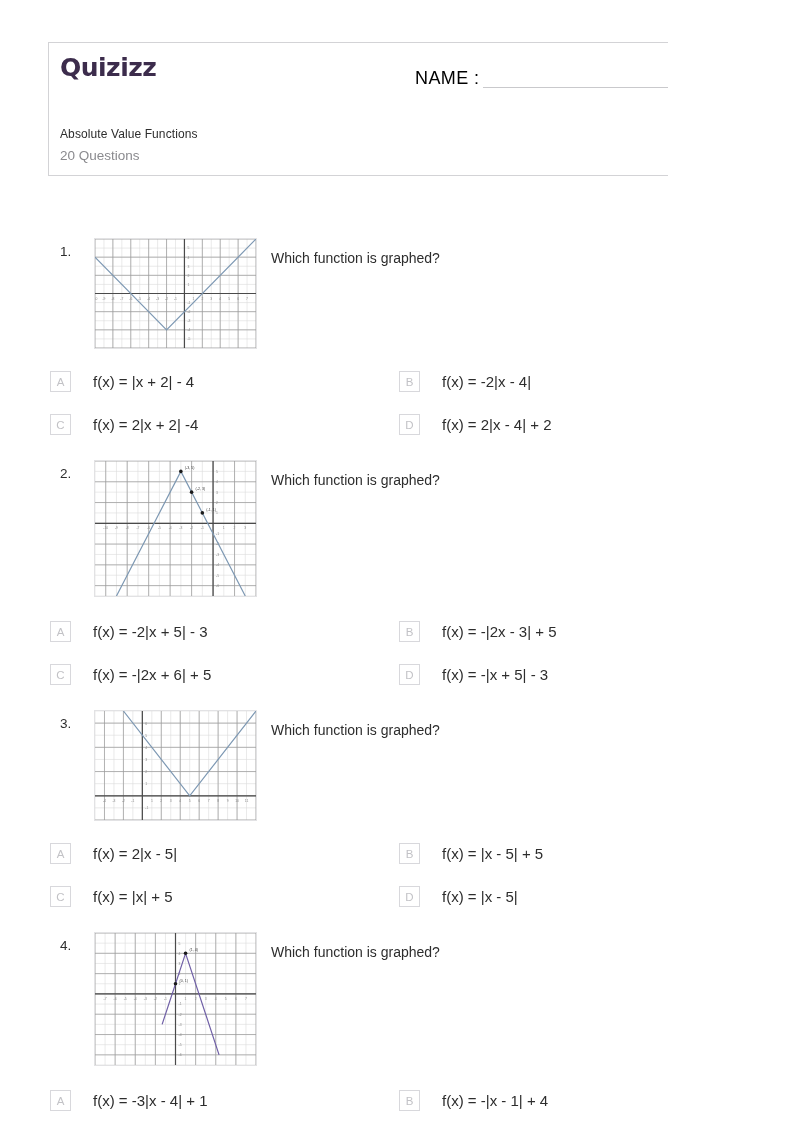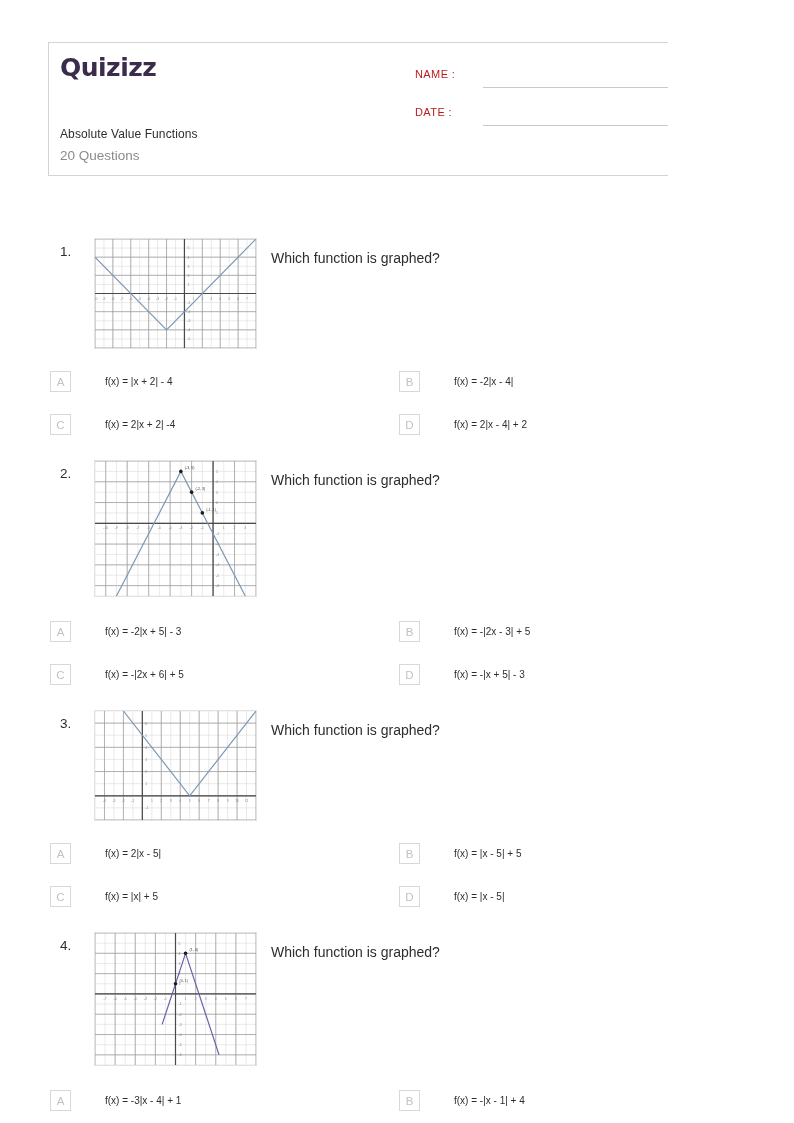--- a/index.html
+++ b/index.html
@@ -33,21 +33,21 @@
     font-size: 12px; color: #2d2d2d; letter-spacing: 0.1px;
   }
   .ws-subtitle {
     position: absolute; left: 11px; top: 105px;
     font-size: 13.5px; color: #8a8a8e;
   }
   .header-right { position: absolute; left: 366px; top: 22px; width: 320px; }
   .field-row { position: relative; height: 32px; margin-bottom: 6px; }
   .field-label {
     position: absolute; left: 0; top: 3px;
-    font-size: 11px; color: #b91c1c; letter-spacing: 0.4px; text-align: right;
+    font-size: 18px; color: #000000; letter-spacing: 0.4px; text-align: right;
   }
   .field-line {
     position: absolute; left: 68px; right: 0; top: 22px;
     border-bottom: 1px solid #c9c9cc;
   }
 
   
   .question { position: absolute; left: 0; width: 794px; }
   .q-num {
     position: absolute; left: 60px; top: 6px;
@@ -73,22 +73,22 @@
   .opt-col-right { left: 399px; }
   .opt-badge {
     width: 21px; height: 21px;
     border: 1px solid #d8d8dc;
     color: #c2c2c6;
     font-size: 11.5px;
     display: flex; align-items: center; justify-content: center;
     flex: 0 0 auto;
   }
   .opt-label {
-    margin-left: 34px;
-    font-size: 10px;
+    margin-left: 22px;
+    font-size: 15px;
     color: #2d2d2d;
     white-space: nowrap;
   }
 
   svg { display: block; }
 </style>
 </head>
 <body>
 
 <div class="page">
@@ -96,24 +96,20 @@
   <div class="header-card">
     <div class="header-left">
       <div class="logo">Quizizz</div>
     </div>
     <div class="ws-title">Absolute Value Functions</div>
     <div class="ws-subtitle">20 Questions</div>
 
     <div class="header-right">
       <div class="field-row">
         <span class="field-label">NAME :</span>
-        <span class="field-line"></span>
-      </div>
-      <div class="field-row">
-        <span class="field-label">DATE  :</span>
         <span class="field-line"></span>
       </div>
     </div>
   </div>
 
   <div id="questions-root">
       <div class="question" style="top: 238px;">
         <div class="q-num">1.</div>
         <div class="q-graph" style="width: 163px; height: 111px;">
           <svg width="161" height="109" viewBox="0 0 161 109">

